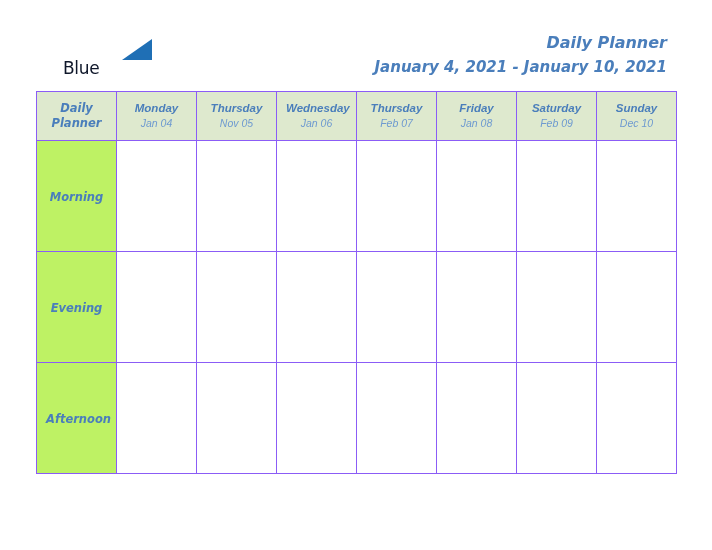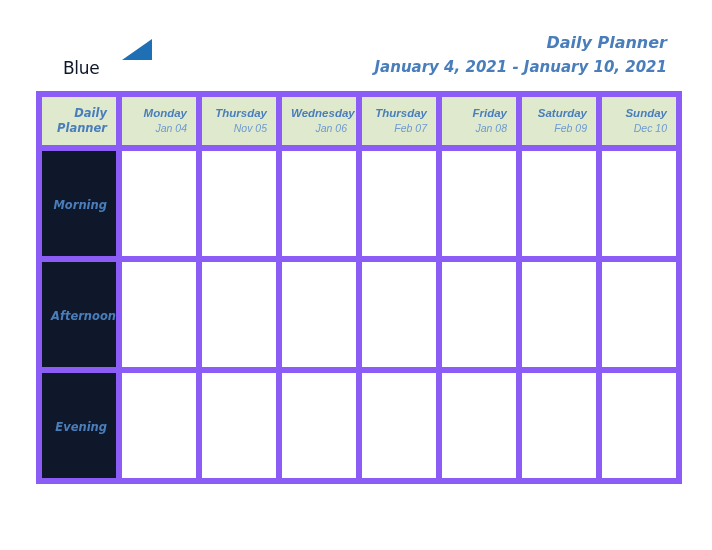--- a/index.html
+++ b/index.html
@@ -95,25 +95,25 @@
   .planner-table {
     position: absolute;
     left: 36px;
     top: 91px;
     border-collapse: collapse;
     table-layout: fixed;
     width: 641px;
   }
   .planner-table td,
   .planner-table th {
-    border: 6px solid #8b5cf6;
+    border: 1px solid #8b5cf6;
     padding: 9px;
     margin: 0;
     vertical-align: middle;
-    text-align: right;
+    text-align: center;
   }
   .col-label { width: 80px; }
   .col-day   { width: 80px; }
 
   
   thead tr { height: 45px; }
   .hdr-cell {
     background: #DEE9CE;
     padding: 4px 2px 5px 2px;
   }
@@ -141,21 +141,21 @@
     font-weight: bold;
     font-size: 11.5px;
     color: #4A7EBB;
     line-height: 15px;
     white-space: nowrap;
   }
 
   
   tbody tr { height: 111px; }
   .row-label-cell {
-    background: #0f172a;
+    background: #bef264;
   }
   .row-label-text {
     font-family: "DejaVu Sans", sans-serif;
     font-style: italic;
     font-weight: bold;
     font-size: 11.5px;
     color: #4A7EBB;
     white-space: nowrap;
   }
   .slot-cell {
@@ -236,38 +236,38 @@
       <td class="slot-cell"></td>
       <td class="slot-cell"></td>
       <td class="slot-cell"></td>
       <td class="slot-cell"></td>
       <td class="slot-cell"></td>
       <td class="slot-cell"></td>
     </tr>
 
     <tr>
       <td class="row-label-cell">
+        <span class="row-label-text">Evening</span>
+      </td>
+      <td class="slot-cell"></td>
+      <td class="slot-cell"></td>
+      <td class="slot-cell"></td>
+      <td class="slot-cell"></td>
+      <td class="slot-cell"></td>
+      <td class="slot-cell"></td>
+      <td class="slot-cell"></td>
+    </tr>
+
+    <tr>
+      <td class="row-label-cell">
         <span class="row-label-text">Afternoon</span>
       </td>
       <td class="slot-cell"></td>
       <td class="slot-cell"></td>
       <td class="slot-cell"></td>
       <td class="slot-cell"></td>
       <td class="slot-cell"></td>
       <td class="slot-cell"></td>
       <td class="slot-cell"></td>
     </tr>
 
-    <tr>
-      <td class="row-label-cell">
-        <span class="row-label-text">Evening</span>
-      </td>
-      <td class="slot-cell"></td>
-      <td class="slot-cell"></td>
-      <td class="slot-cell"></td>
-      <td class="slot-cell"></td>
-      <td class="slot-cell"></td>
-      <td class="slot-cell"></td>
-      <td class="slot-cell"></td>
-    </tr>
-
   </tbody>
 </table>
 
 </body></html>

